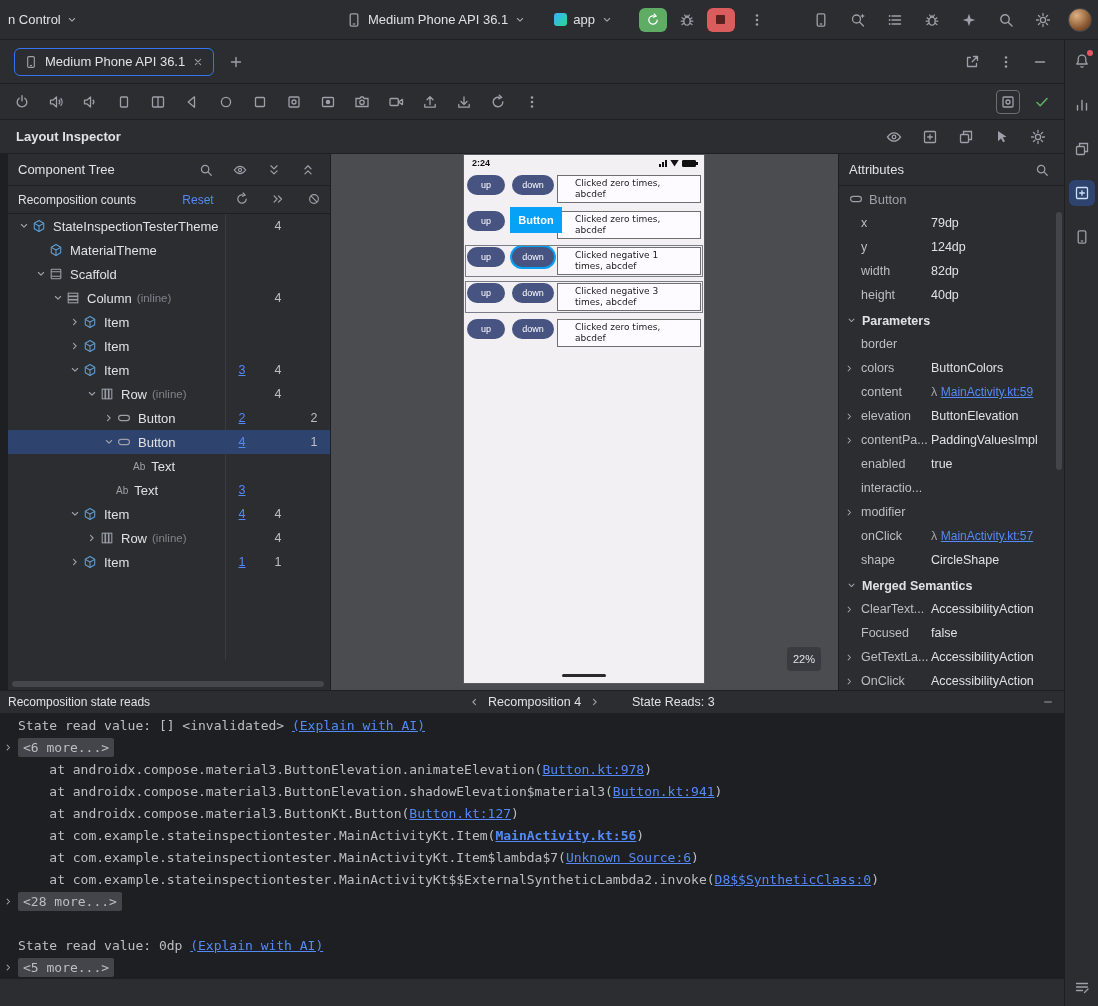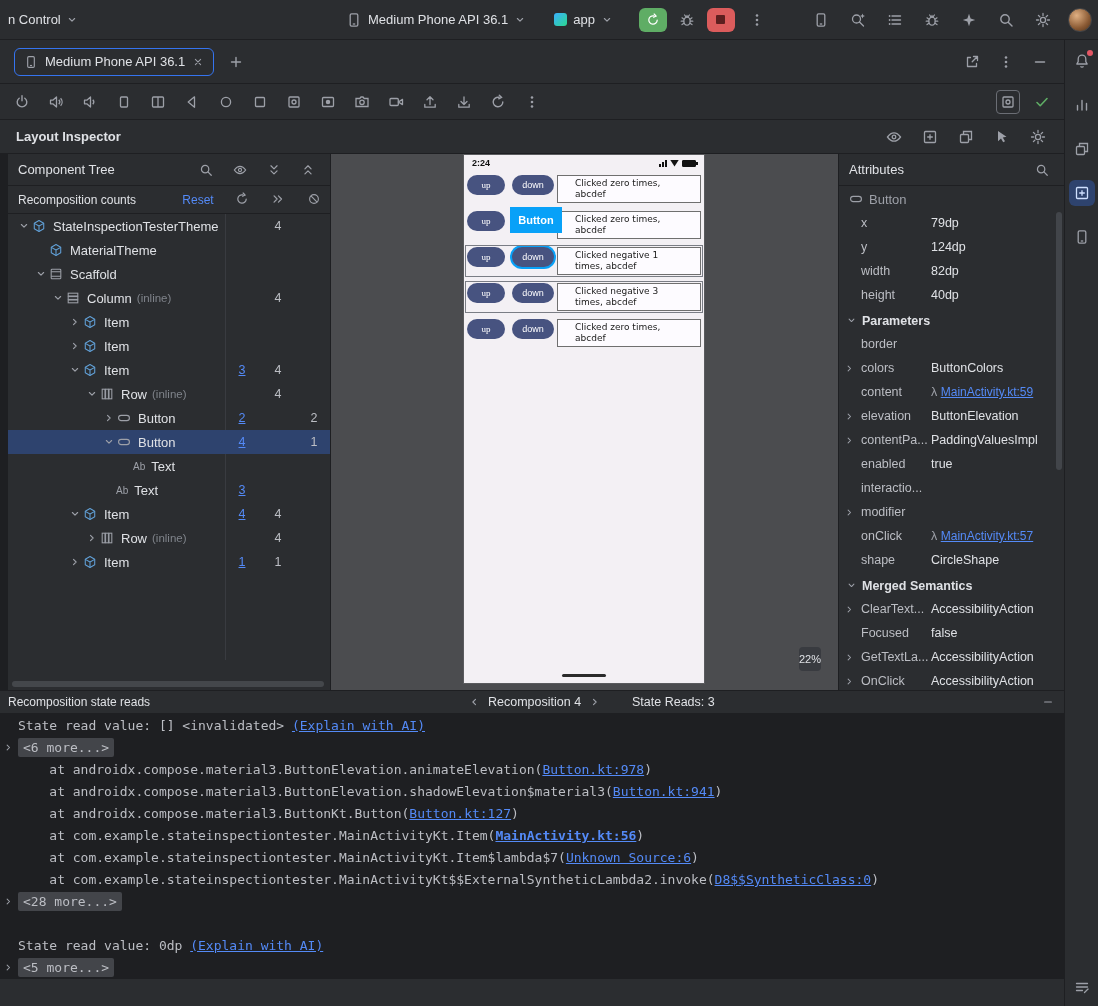--- a/index.html
+++ b/index.html
@@ -77,26 +77,26 @@
   .sb-sig{display:flex;align-items:flex-end;gap:1px;}
   .sb-sig i{display:block;width:2px;background:#111;}
   .sb-wifi{width:9px;height:7px;background:#111;clip-path:polygon(0 0,100% 0,50% 100%);}
   .sb-bat{width:14px;height:7px;border:1px solid #111;border-radius:1px;position:relative;background:#111;}
   .sb-bat::after{content:"";position:absolute;right:-3px;top:1.5px;width:2px;height:3px;background:#111;}
   .phone-rows{padding:3px 2px 0 2px;}
   .prow{display:flex;align-items:flex-start;margin-bottom:6px;position:relative;padding:1px;}
   .prow.outlined{outline:1px solid #7a7d85;}
   .prow.sel-btn .down{box-shadow:0 0 0 2px #08a1f8;}
   .pbtn{height:20px;border-radius:10px;background:#475380;color:#fff;font-size:9px;display:flex;align-items:center;justify-content:center;flex:0 0 auto;}
-  .pbtn.up{width:38px;margin-right:7px;font-family:Liberation Serif, serif;}
+  .pbtn.up{width:38px;margin-right:7px;}
   .pbtn.down{width:42px;margin-right:3px;}
   .pfield{flex:1;border:1px solid #6f6f6f;background:#fdfbff;font-size:9px;color:#1a1a1a;padding:2px 17px;min-height:16px;line-height:11px;font-family:"DejaVu Sans",sans-serif;}
   .sel-label{position:absolute;left:44px;top:-3px;width:52px;height:26px;background:#08a1f8;color:#fff;font-weight:bold;font-size:11px;display:flex;align-items:center;justify-content:center;z-index:2;}
   .hind{position:absolute;bottom:6px;left:50%;transform:translateX(-50%);width:44px;height:3px;background:#2a2a2a;border-radius:2px;}
-  .zoom-badge{position:absolute;right:17px;bottom:19px;background:var(--bg2);color:var(--text);font-size:11px;padding:6px 0;border-radius:4px;margin-left:48px;}
+  .zoom-badge{position:absolute;right:17px;bottom:19px;background:var(--bg2);color:var(--text);font-size:11px;padding:6px 6px;border-radius:4px;margin-left:48px;}
   
   .attr-panel{width:226px;background:var(--bg1);position:relative;border-left:1px solid var(--bg0);overflow:hidden;}
   .attr-comp{height:26px;display:flex;align-items:center;gap:6px;padding:0 10px;color:var(--dim);font-size:13px;}
   .arow{height:24px;position:relative;font-size:12.5px;}
   .a-exp{position:absolute;left:5px;top:6px;}
   .a-chev{margin:0 5px 0 7px;display:flex;}
   .a-name{position:absolute;left:22px;top:4px;color:#bcbec4;width:68px;white-space:nowrap;overflow:hidden;}
   .a-val{position:absolute;left:92px;top:4px;right:6px;color:var(--text);white-space:nowrap;overflow:hidden;}
   .lam{color:var(--dim);}
   .alink{color:var(--link);text-decoration:underline;font-size:12px;cursor:pointer;}

